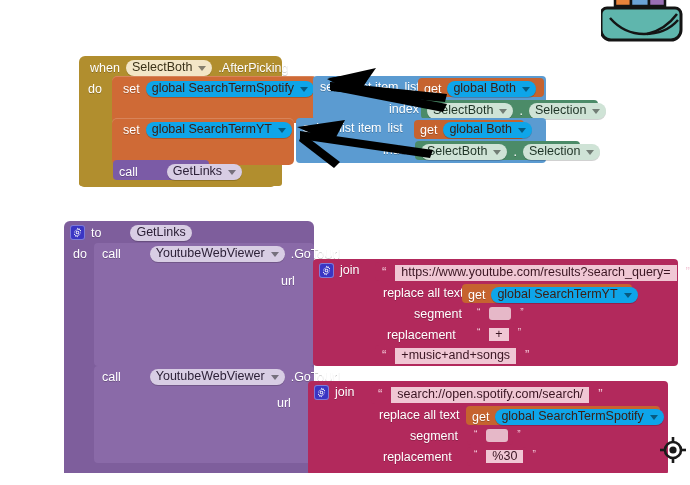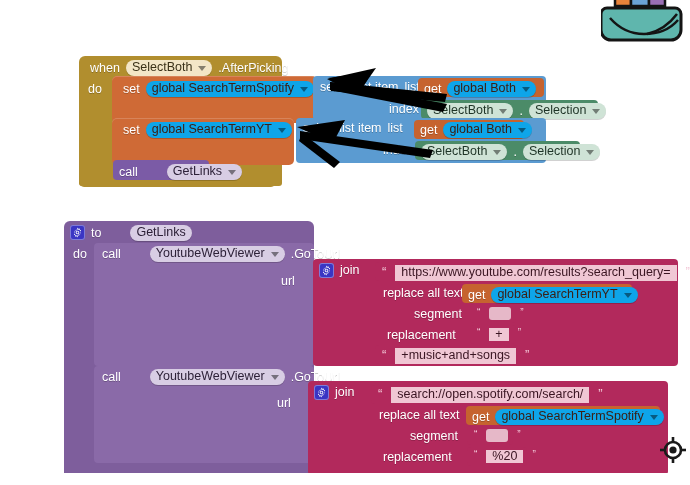--- a/index.html
+++ b/index.html
@@ -349,21 +349,21 @@
   <div class="row" style="left:471px;top:429px;">
     <span class="quote" style="font-size:10px;">“</span>
     <span class="strfield blankspace"> </span>
     <span class="quote" style="font-size:10px;">”</span>
   </div>
 
   <span class="lbl" style="position:absolute;left:383px;top:451px;">replacement</span>
   <div class="blk txtblk" id="t-rep2"></div>
   <div class="row" style="left:471px;top:450px;">
     <span class="quote" style="font-size:10px;">“</span>
-    <span class="strfield" style="padding:0 6px;">%20</span>
+    <span class="strfield" style="padding:0 6px;">%30</span>
     <span class="quote" style="font-size:10px;">”</span>
   </div>
 
   <svg id="arrows" viewBox="0 0 690 485">
 
     <g>
       <path d="M330 82 L447 104 L443 112 L330 90 Z" fill="#000000"></path>
       <path d="M328 78 L372 72 L360 92 Z" fill="#000000"></path>
       <path d="M330 82 L447 94 L445 102 L331 91 Z" fill="#000000"></path>
       <path d="M327 79 L376 68 L357 95 Z" fill="#000000"></path>

